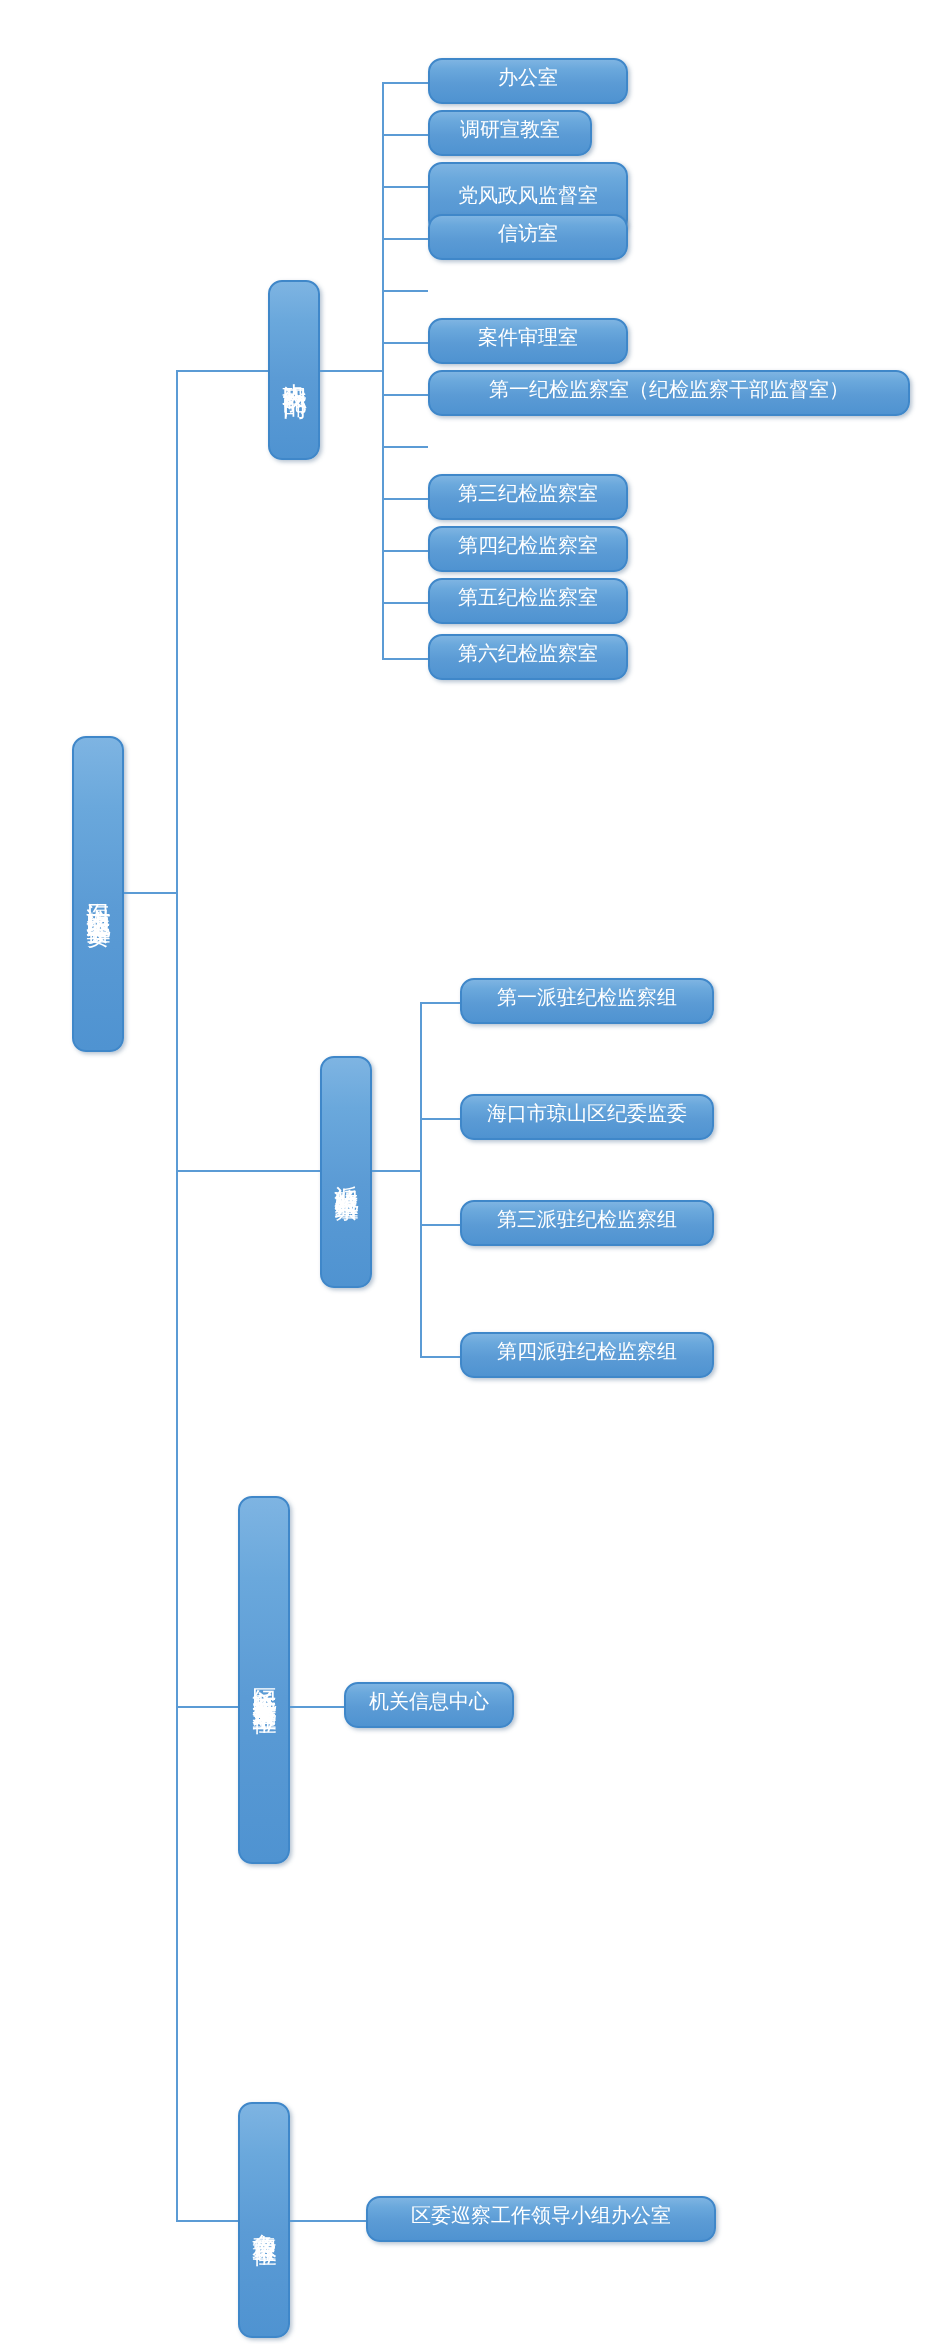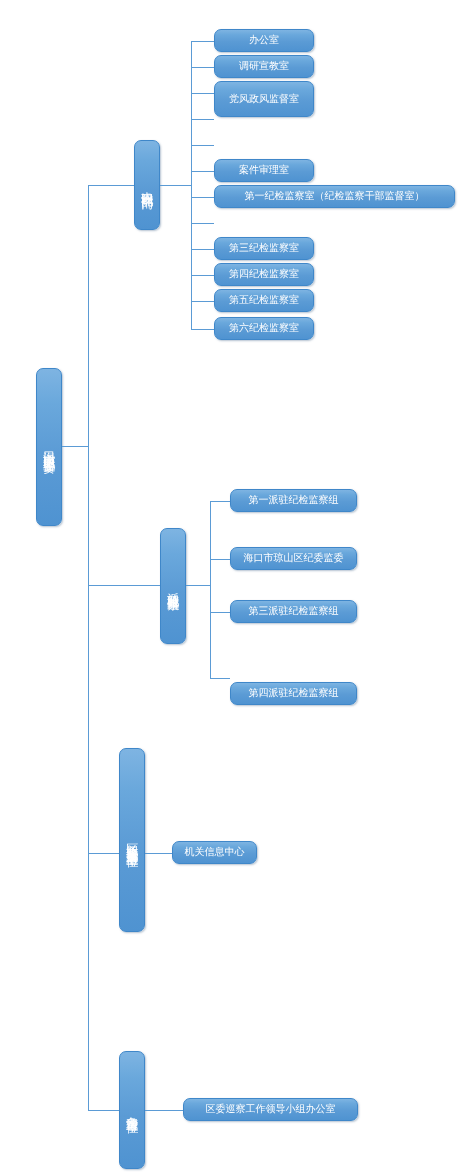--- a/index.html
+++ b/index.html
@@ -84,30 +84,33 @@
   <div class="line h" style="left:160px; top:185px; width:31px;"></div>
 
   <div class="line v" style="left:191px; top:41px; height:288px;"></div>
 
   <div class="line h" style="left:191px; top:41px; width:23px;"></div>
   <div class="node h-node" style="left:214px; top:29px; width:100px; height:23px;">
     <span>办公室</span>
   </div>
 
   <div class="line h" style="left:191px; top:67px; width:23px;"></div>
-  <div class="node h-node" style="left:214px; top:55px; width:100px; height:23px;">
+  <div class="node h-node" style="left:214px; top:55px; width:82px; height:23px;">
     <span>调研宣教室</span>
   </div>
 
   <div class="line h" style="left:191px; top:93px; width:23px;"></div>
   <div class="node h-node" style="left:214px; top:81px; width:100px; height:36px;">
     <span>党风政风监督室</span>
   </div>
 
   <div class="line h" style="left:191px; top:119px; width:23px;"></div>
+  <div class="node h-node" style="left:214px; top:107px; width:100px; height:23px;">
+    <span>信访室</span>
+  </div>
 
   <div class="line h" style="left:191px; top:145px; width:23px;"></div>
 
   <div class="line h" style="left:191px; top:171px; width:23px;"></div>
   <div class="node h-node" style="left:214px; top:159px; width:100px; height:23px;">
     <span>案件审理室</span>
   </div>
 
   <div class="line h" style="left:191px; top:197px; width:23px;"></div>
   <div class="node h-node" style="left:214px; top:185px; width:241px; height:23px;">
@@ -154,21 +157,21 @@
   <div class="node h-node" style="left:230px; top:547px; width:127px; height:23px;">
     <span>海口市琼山区纪委监委</span>
   </div>
 
   <div class="line h" style="left:210px; top:612px; width:20px;"></div>
   <div class="node h-node" style="left:230px; top:600px; width:127px; height:23px;">
     <span>第三派驻纪检监察组</span>
   </div>
 
   <div class="line h" style="left:210px; top:678px; width:20px;"></div>
-  <div class="node h-node" style="left:230px; top:666px; width:127px; height:23px;margin-top:16px;">
+  <div class="node h-node" style="left:230px; top:666px; width:127px; height:23px;">
     <span>第四派驻纪检监察组</span>
   </div>
 
   <div class="line h" style="left:88px; top:853px; width:31px;"></div>
 
   <div class="node v-node" style="left:119px; top:748px; width:26px; height:184px;">
     <span>区纪委监委机关所属事业单位</span>
   </div>
 
   <div class="line h" style="left:145px; top:853px; width:27px;"></div>

